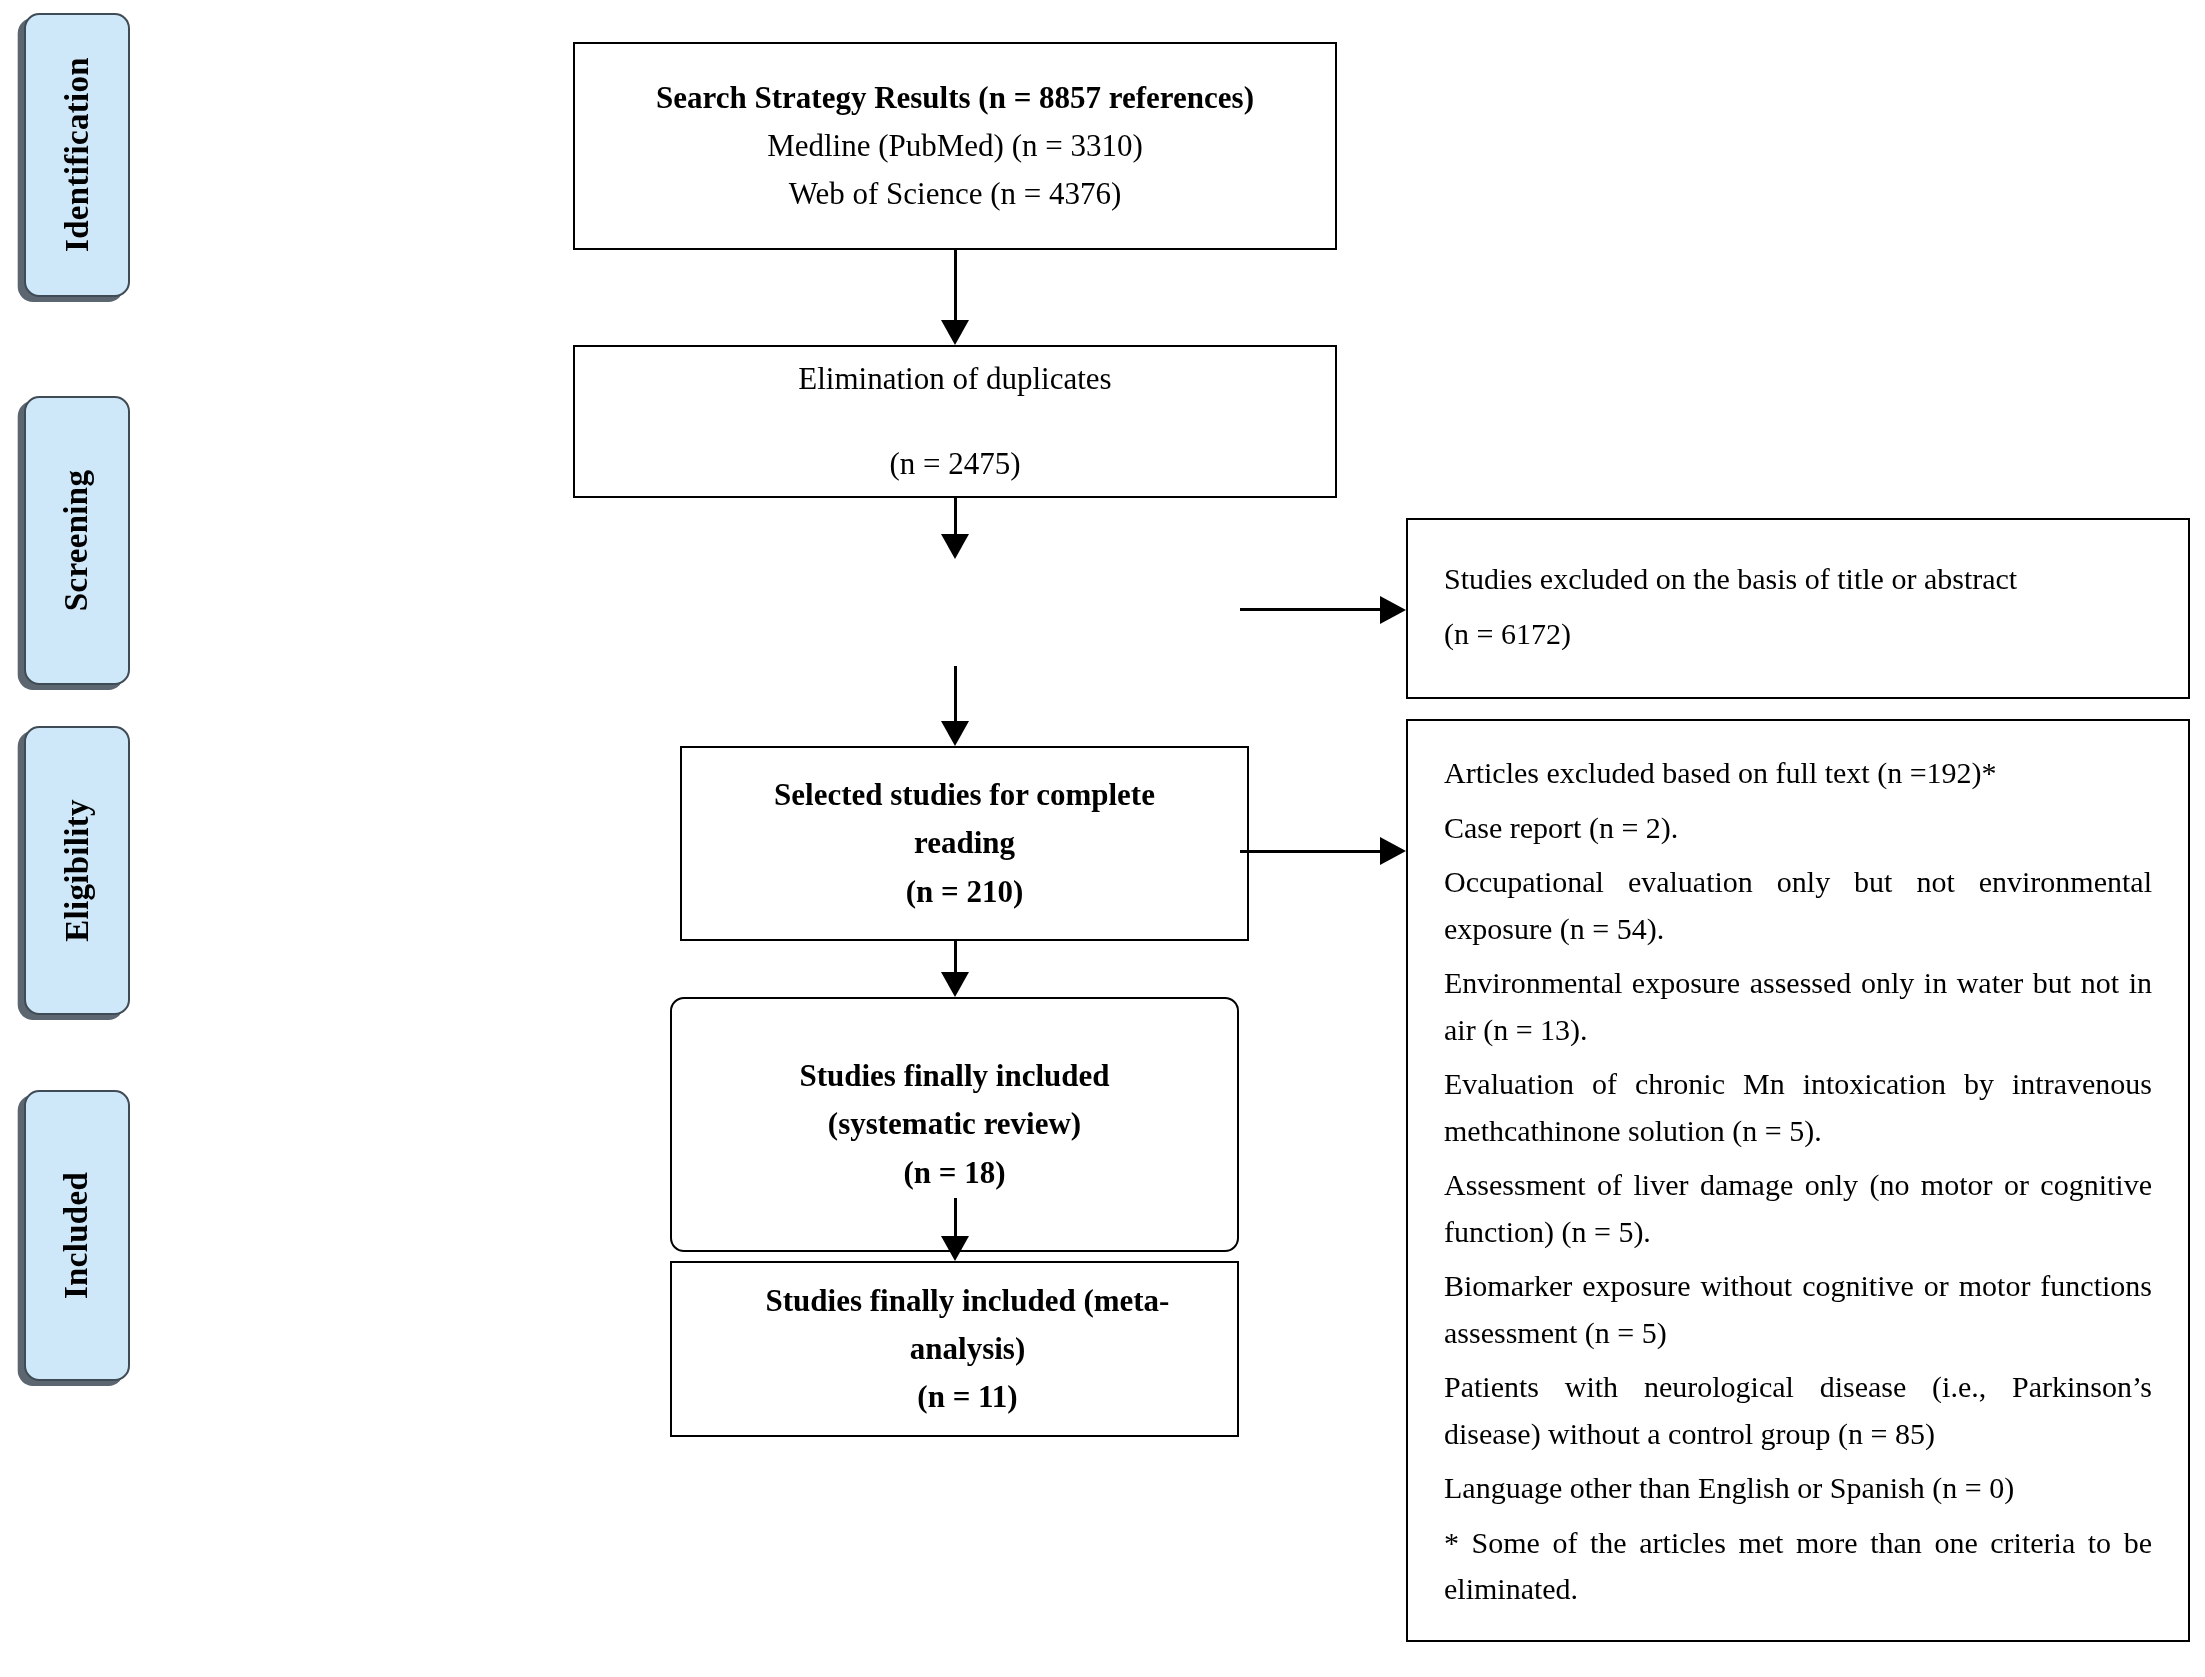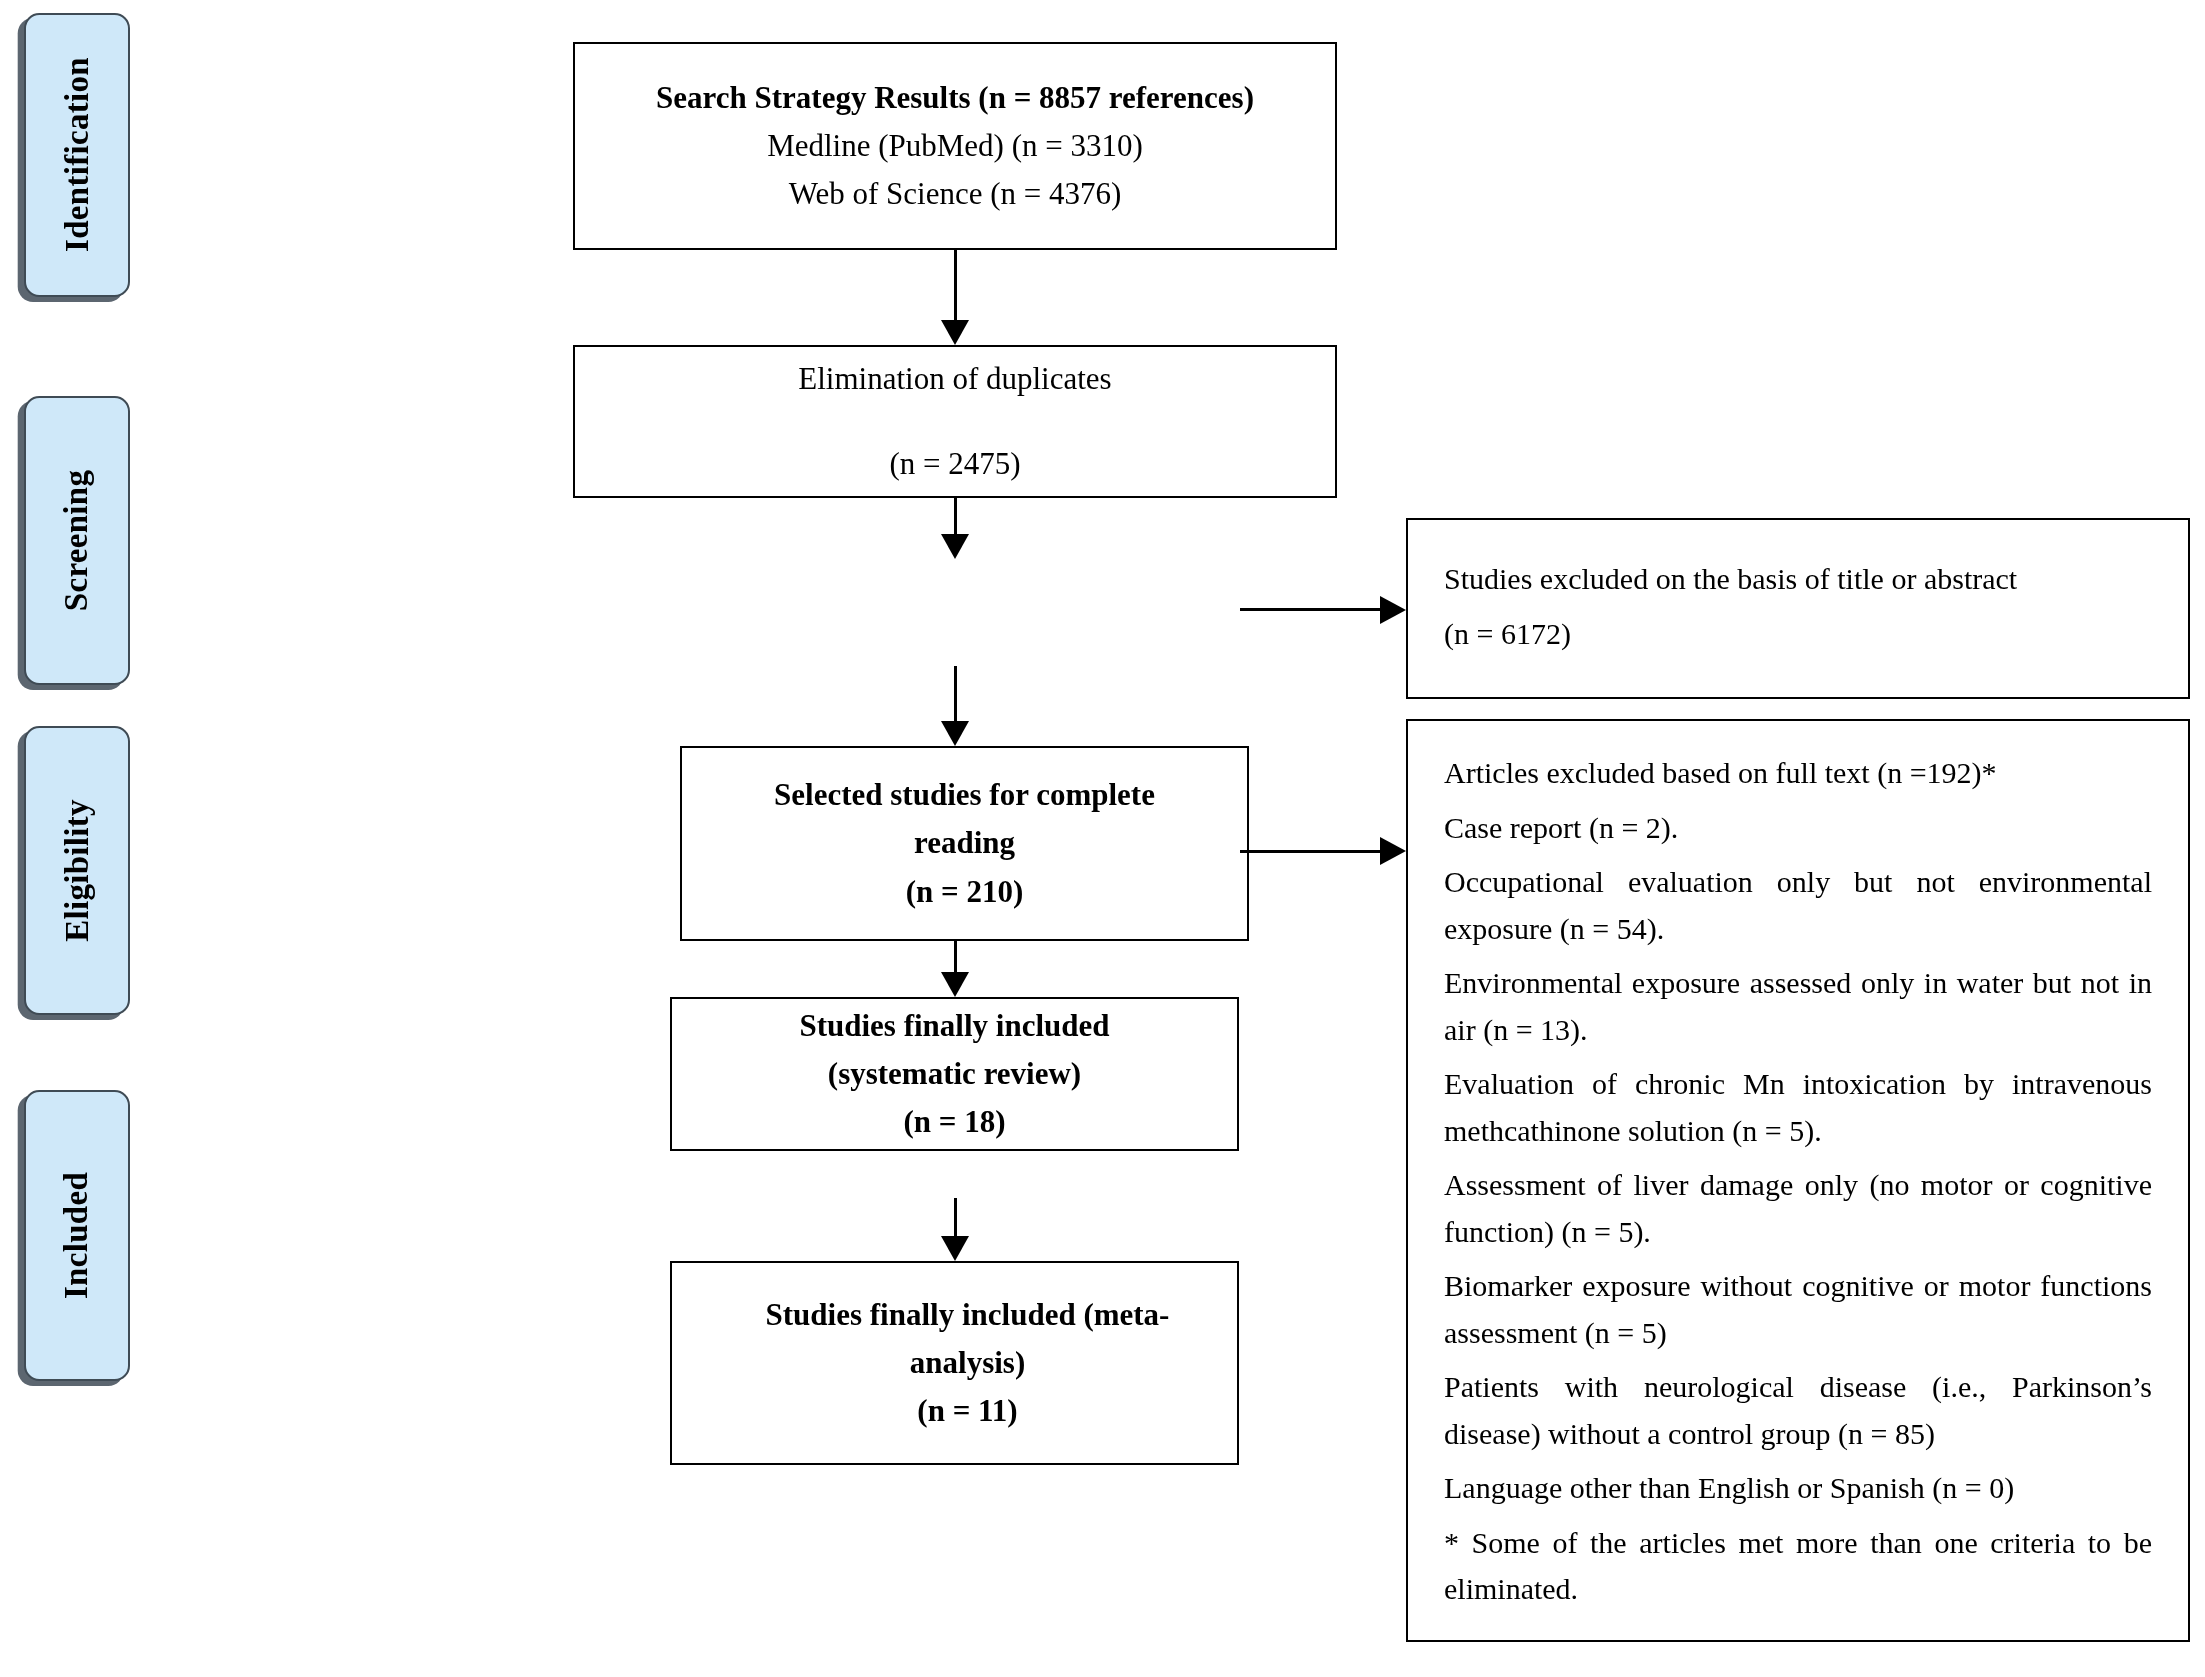--- a/index.html
+++ b/index.html
@@ -110,29 +110,29 @@
     <p>Assessment of liver damage only (no motor or cognitive function) (n = 5).</p>
     <p>Biomarker exposure without cognitive or motor functions assessment (n = 5)</p>
     <p>Patients with neurological disease (i.e., Parkinson’s disease) without a control group (n = 85)</p>
     <p>Language other than English or Spanish (n = 0)</p>
     <p>* Some of the articles met more than one criteria to be eliminated.</p>
   </div>
 
   <div class="vline" style="left:954px;top:941px;height:33px;"></div>
   <div class="tri-down" style="left:941px;top:972px;"></div>
 
-  <div class="fbox boldbox" style="left:670px;top:997px;width:569px;height:154px;">
+  <div class="fbox boldbox" style="left:670px;top:997px;width:569px;height:255px;border-radius:14px;">
     <div>Studies finally included</div>
     <div>(systematic review)</div>
     <div>(n = 18)</div>
   </div>
 
   <div class="vline" style="left:954px;top:1198px;height:39px;"></div>
   <div class="tri-down" style="left:941px;top:1236px;"></div>
 
-  <div class="fbox boldbox" style="left:670px;top:1261px;width:569px;height:204px;padding-left:40px;">
+  <div class="fbox boldbox" style="left:670px;top:1261px;width:569px;height:176px;padding-left:40px;">
     <div>Studies finally included (meta-</div>
     <div>analysis)</div>
     <div>(n = 11)</div>
   </div>
 
 </div>
 
 
 </body></html>

